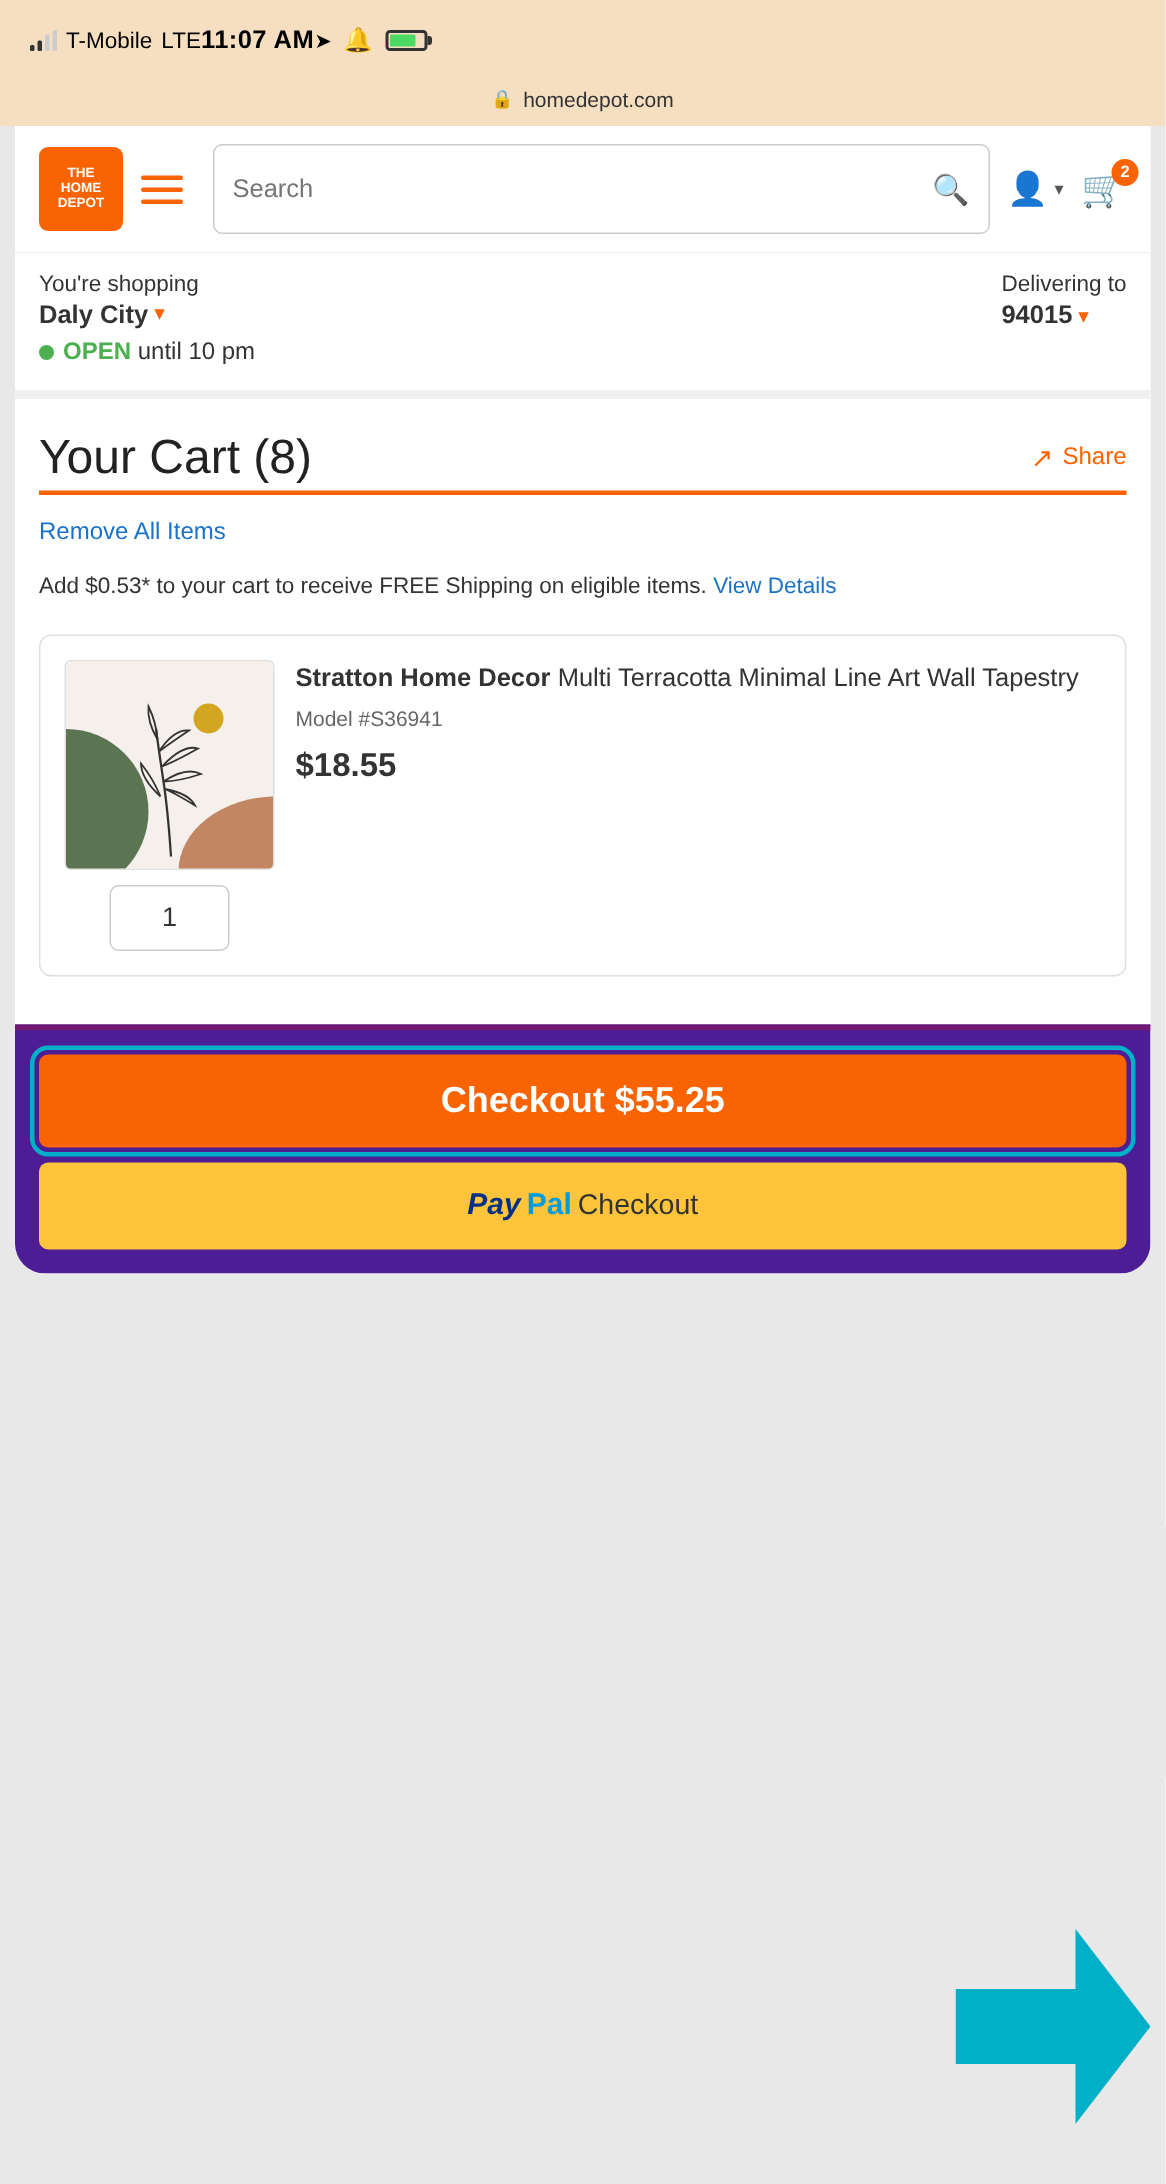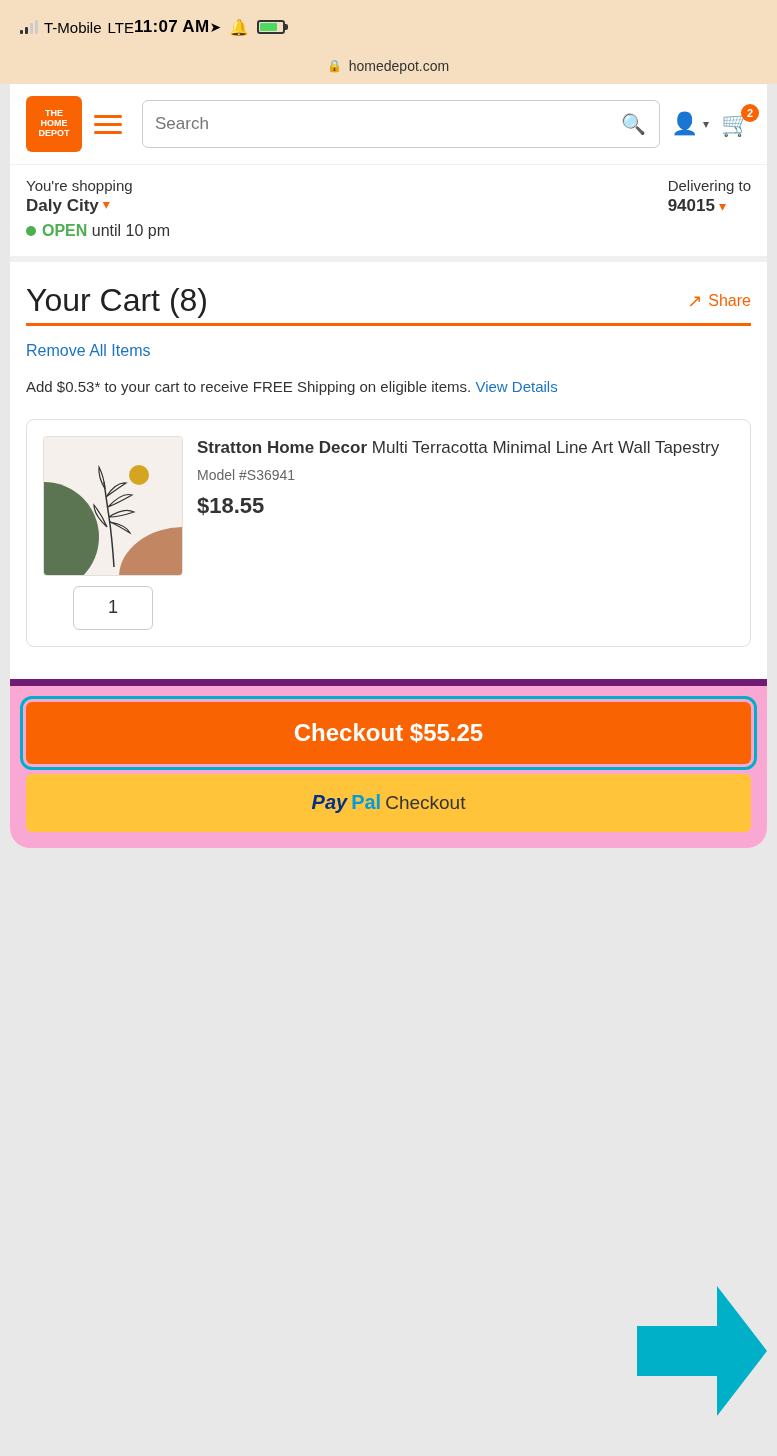--- a/index.html
+++ b/index.html
@@ -141,21 +141,21 @@
       cursor: pointer;
     }
     .hamburger-line {
       width: 28px;
       height: 3px;
       background: #f96302;
       border-radius: 2px;
     }
     .search-bar {
       flex: 1;
-      height: 48px;
+      height: 60px;
       border: 1.5px solid #ccc;
       border-radius: 6px;
       display: flex;
       align-items: center;
       padding: 0 12px;
       gap: 8px;
     }
     .search-input {
       flex: 1;
       border: none;
@@ -384,23 +384,23 @@
       display: flex;
       align-items: center;
       justify-content: center;
       font-size: 18px;
       color: #333;
       font-weight: 500;
     }
 
     
     .bottom-bar {
-      background: #f9a8d4;
+      background: #4c1d95;
       padding: 16px;
-      border-top: 7px solid #701a75;
+      border-top: 4px solid #701a75;
     }
     .checkout-btn {
       width: 100%;
       height: 62px;
       background: #f96302;
       border: none;
       border-radius: 6px;
       color: white;
       font-size: 24px;
       font-weight: 700;

